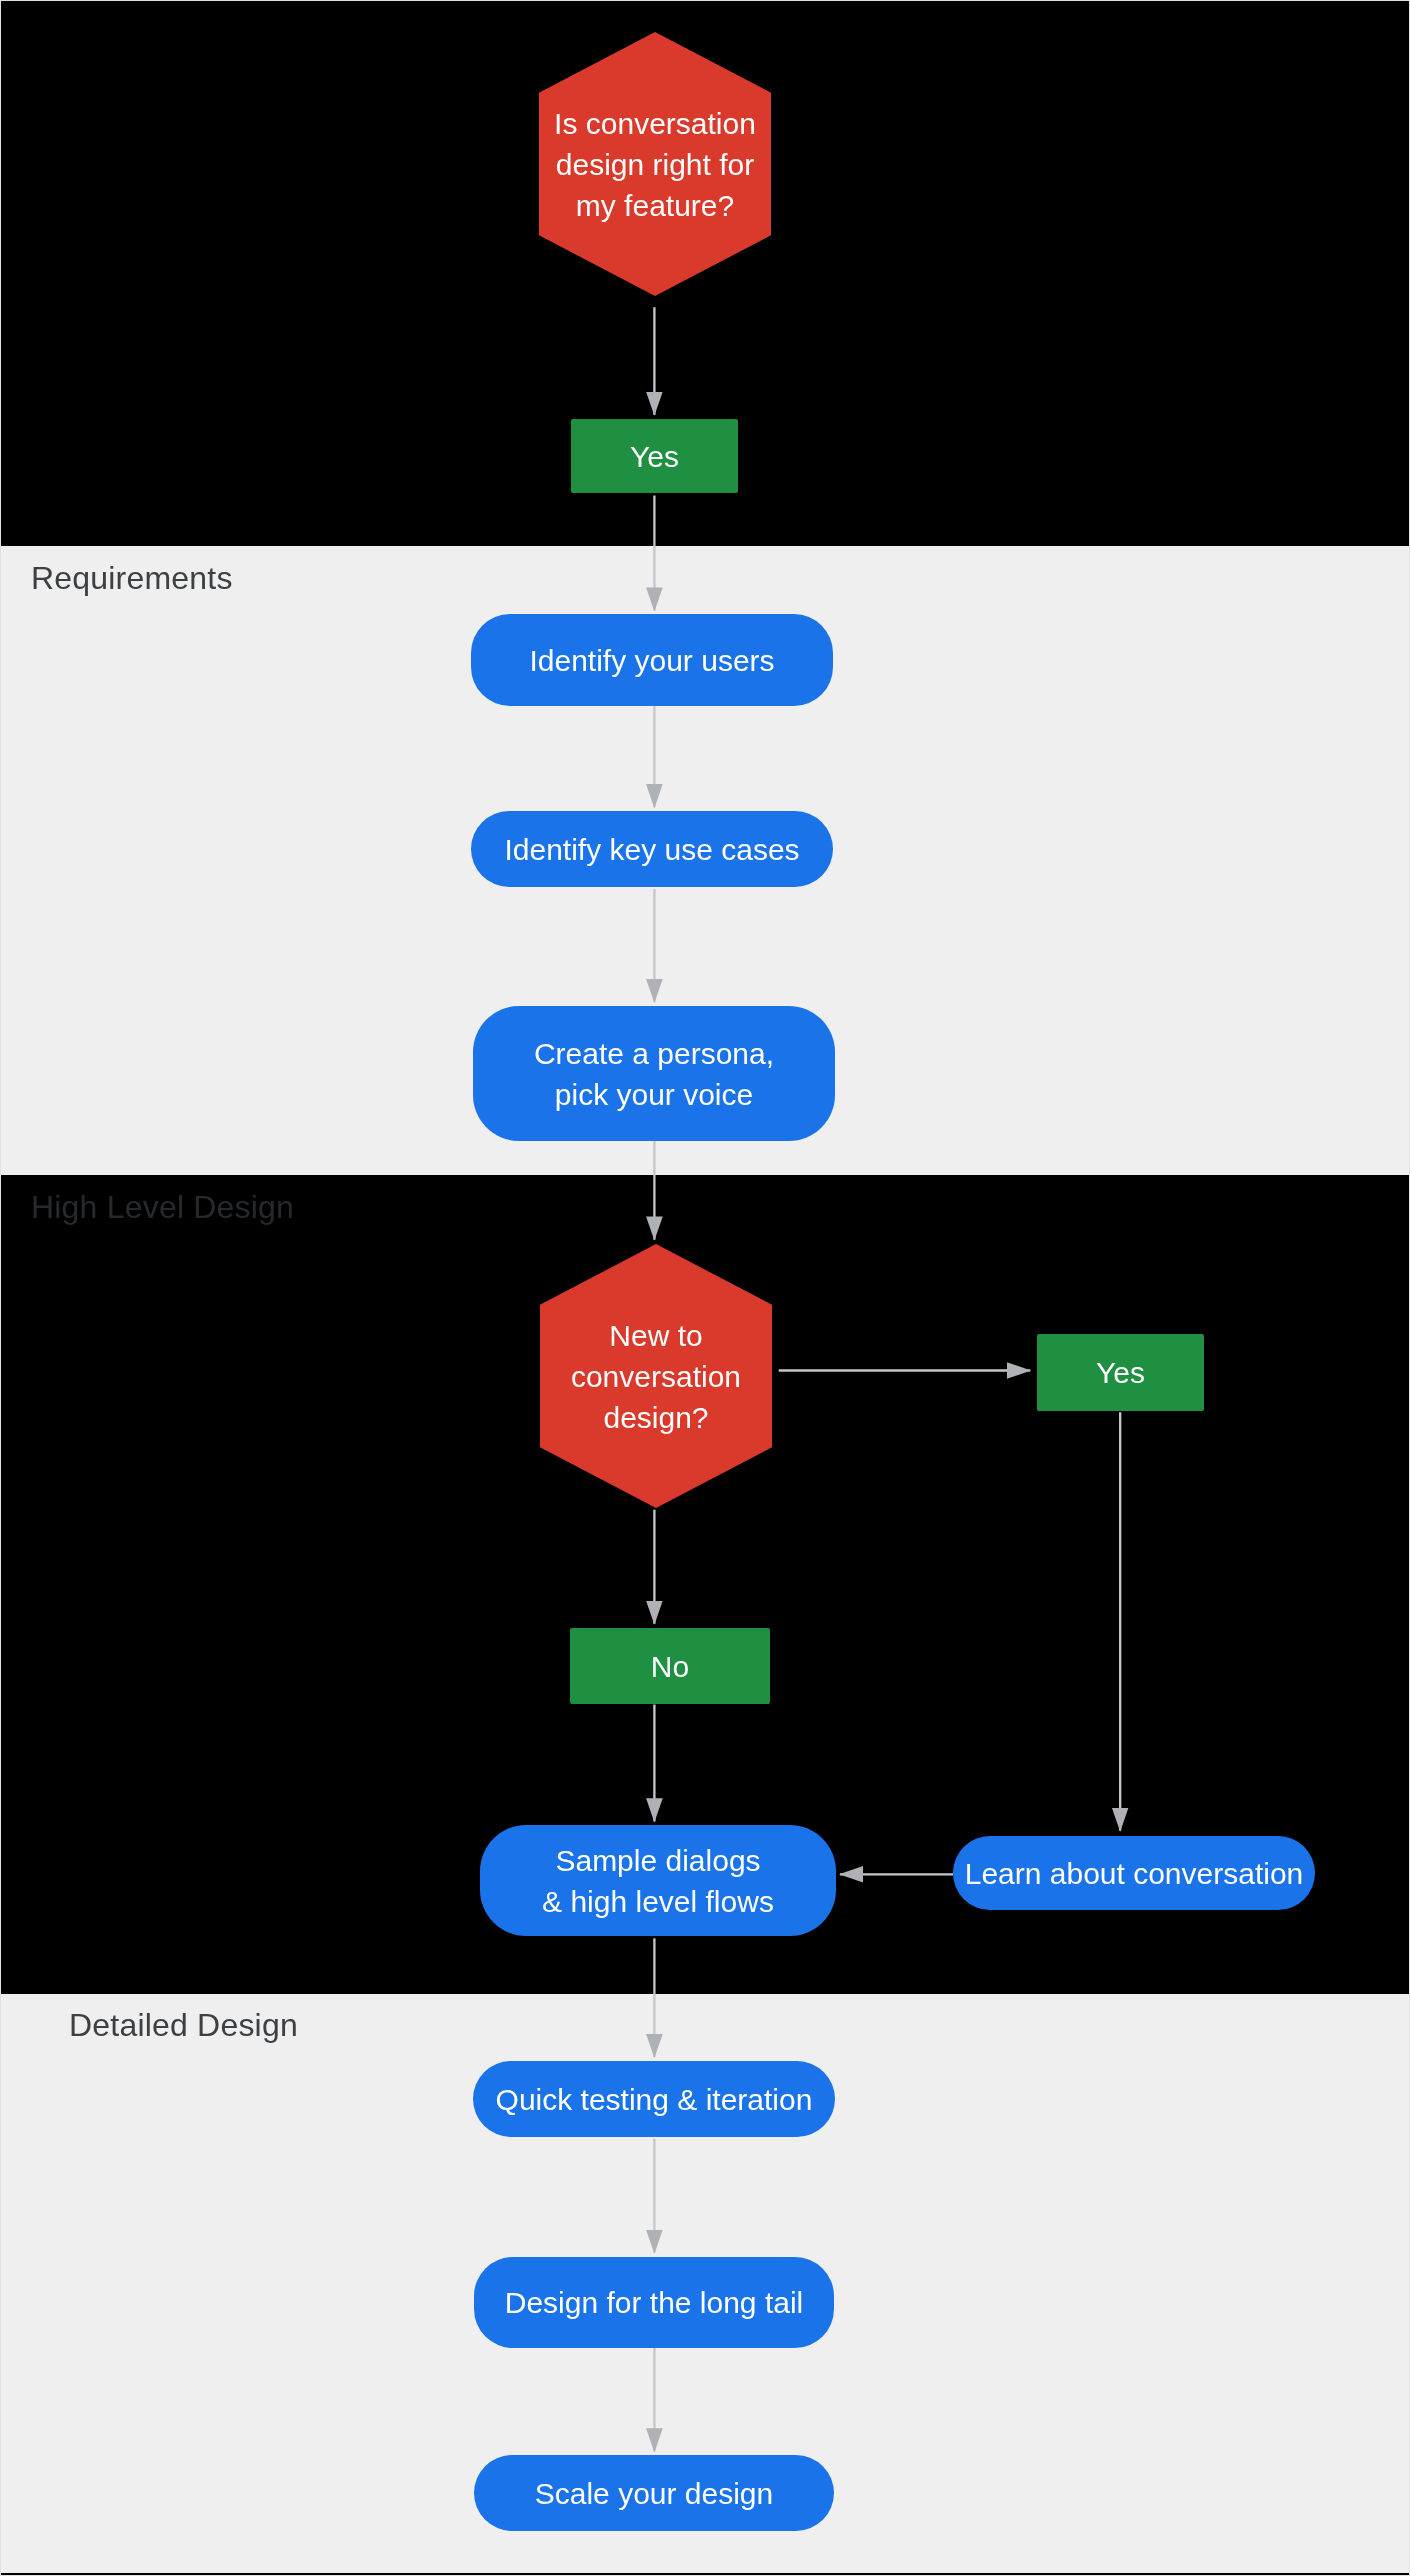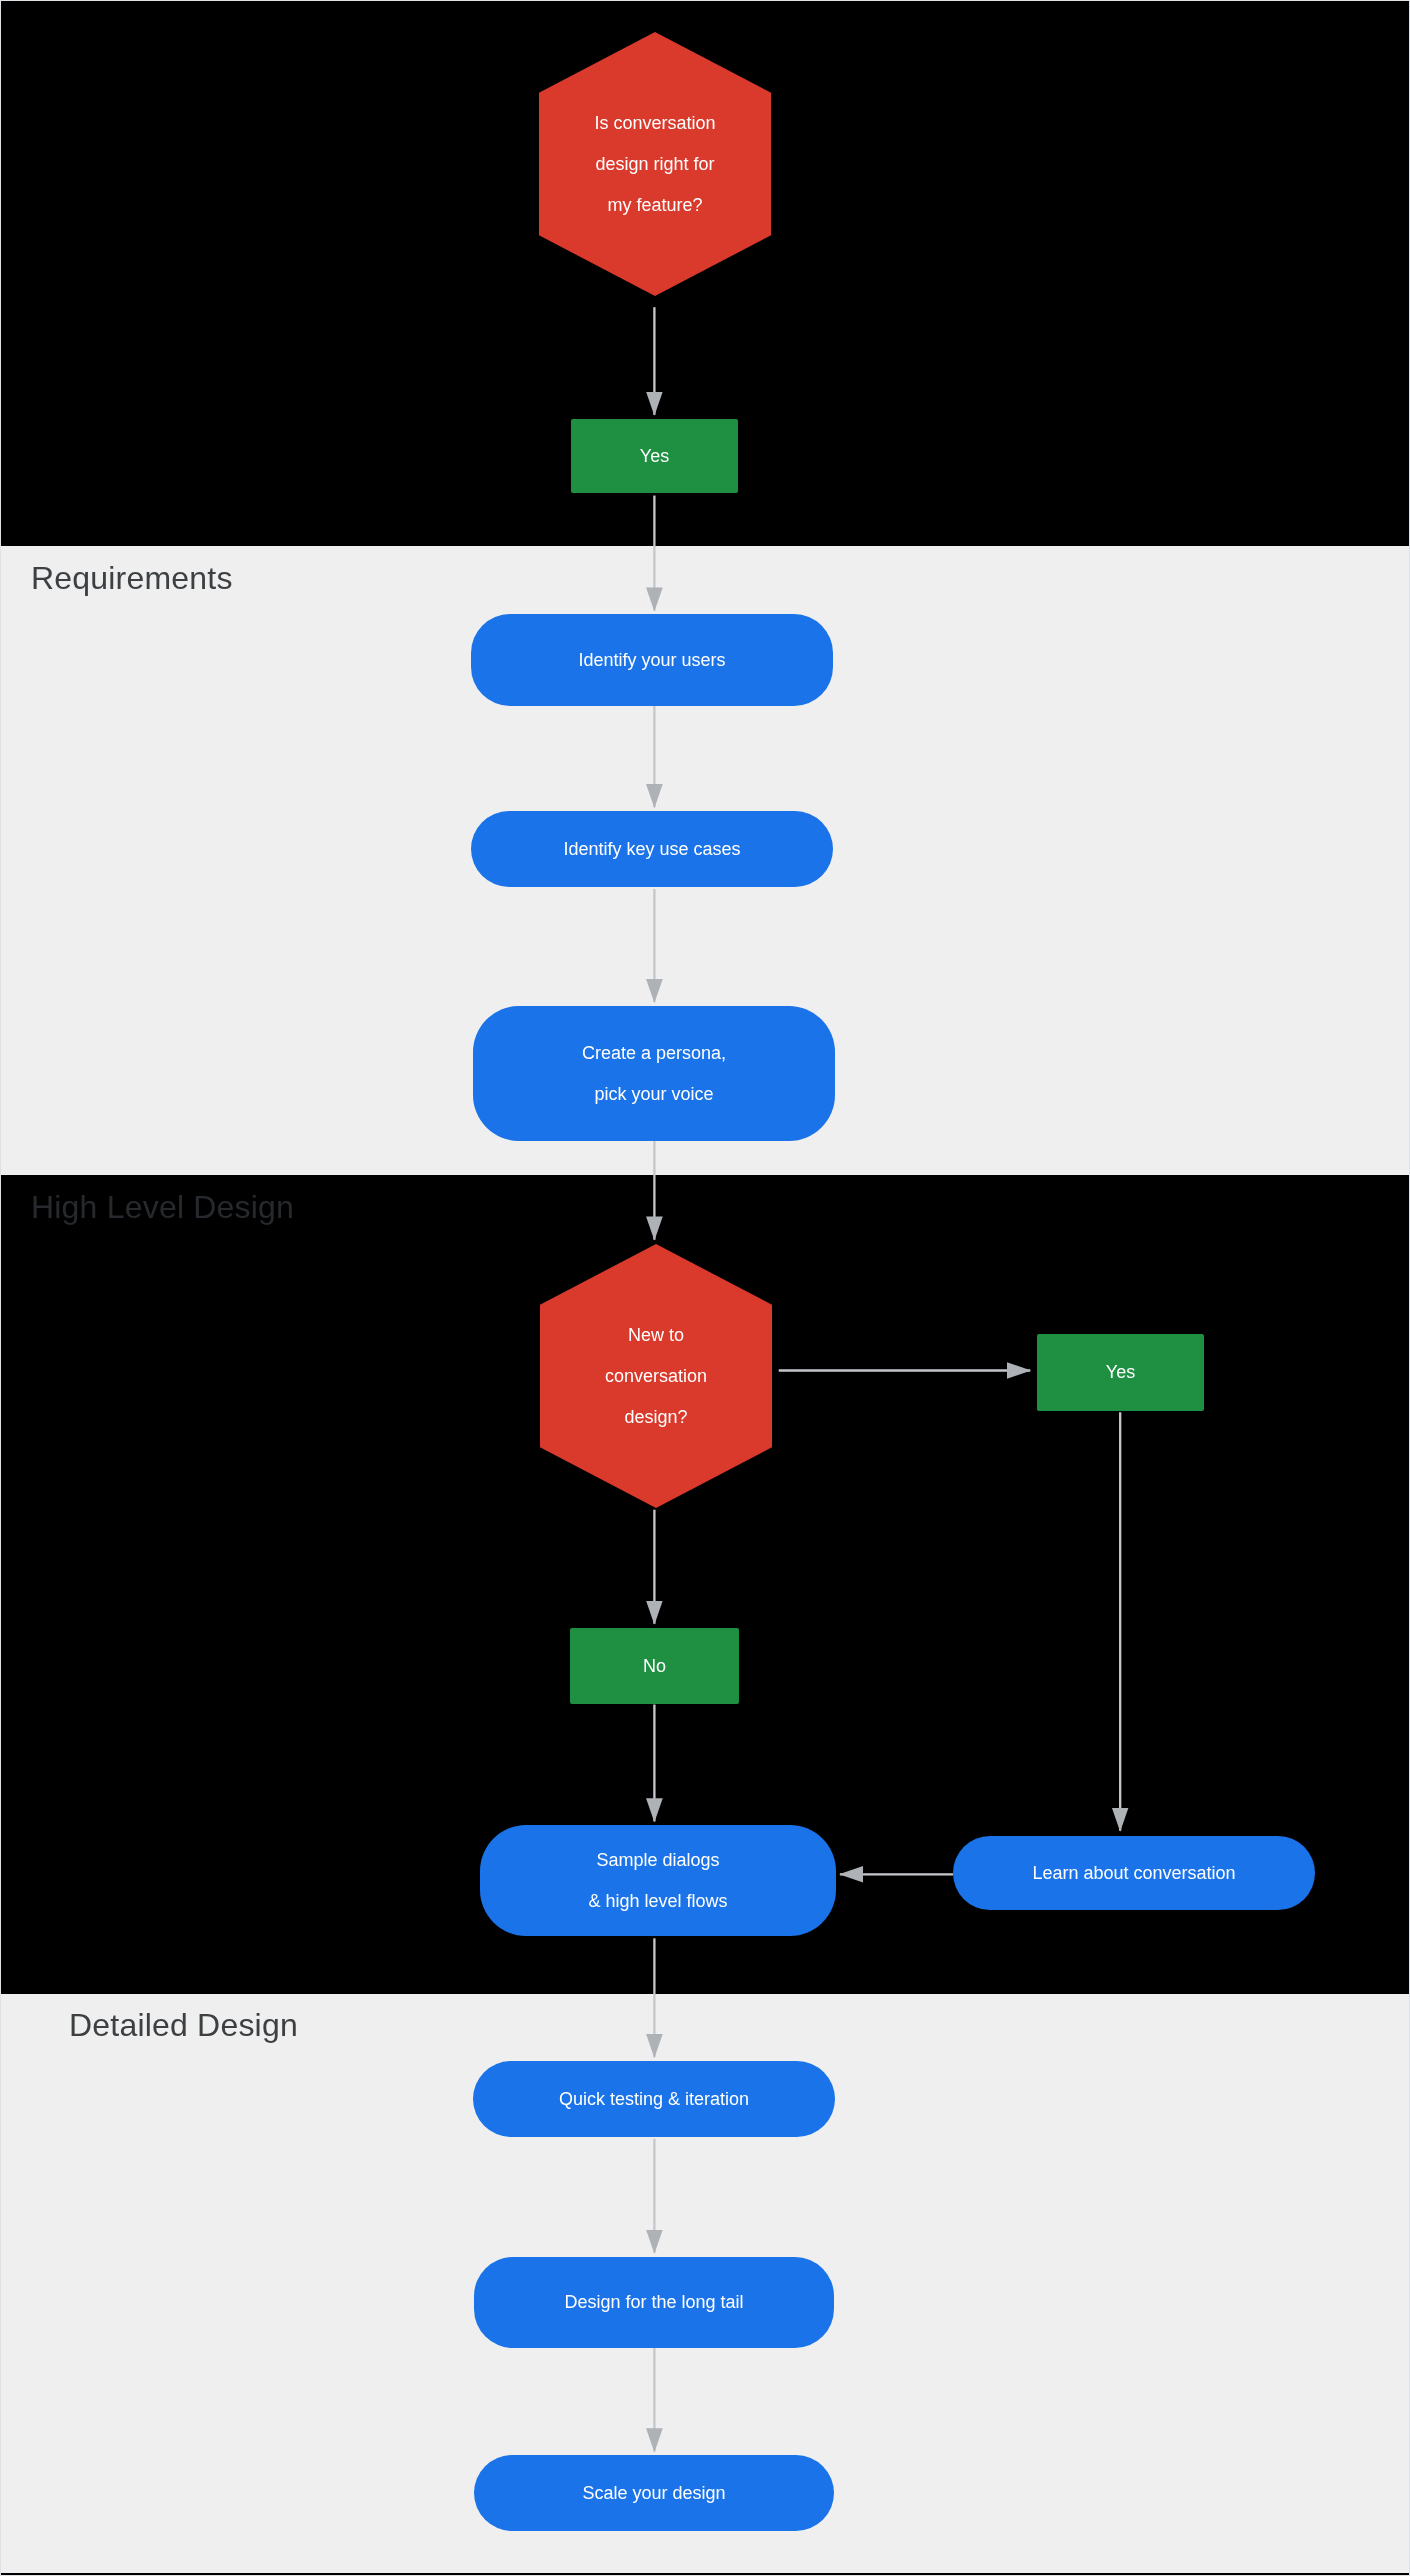--- a/index.html
+++ b/index.html
@@ -37,21 +37,21 @@
     white-space:nowrap;
   }
   .section-label.on-dark{color:var(--label-on-dark);}
   .arrows{position:absolute;left:0;top:0;width:1407px;height:2572px;pointer-events:none;}
   .arrows line{stroke:var(--arrow-line);stroke-width:2.5;}
   .arrows marker path{fill:var(--arrow-head);stroke:none;}
   .node{
     position:absolute;
     display:flex;flex-direction:column;align-items:center;justify-content:center;
     color:var(--node-text);
-    font-size:18px;
+    font-size:30px;
     text-align:left;
     line-height:41px;
     white-space:nowrap;
   }
   .hex{
     background:var(--decision-red);
     clip-path:polygon(50% 0%,100% 23%,100% 77%,50% 100%,0% 77%,0% 23%);
   }
   .answer{
     background:var(--answer-green);
@@ -127,21 +127,21 @@
   <div class="node hex" style="left:539px;top:1243px;width:232px;height:264px;">
     <span>New to</span>
     <span>conversation</span>
     <span>design?</span>
   </div>
 
   <div class="node answer" style="left:1036px;top:1333px;width:167px;height:77px;">
     <span>Yes</span>
   </div>
 
-  <div class="node answer" style="left:569px;top:1627px;width:169px;height:76px;">
+  <div class="node answer" style="left:569px;top:1627px;width:200px;height:76px;">
     <span>No</span>
   </div>
 
   <div class="node pill tall" style="left:479px;top:1824px;width:356px;height:111px;">
     <span>Sample dialogs</span>
     <span>&amp; high level flows</span>
   </div>
 
   <div class="node pill" style="left:952px;top:1835px;width:362px;height:74px;">
     <span>Learn about conversation</span>

